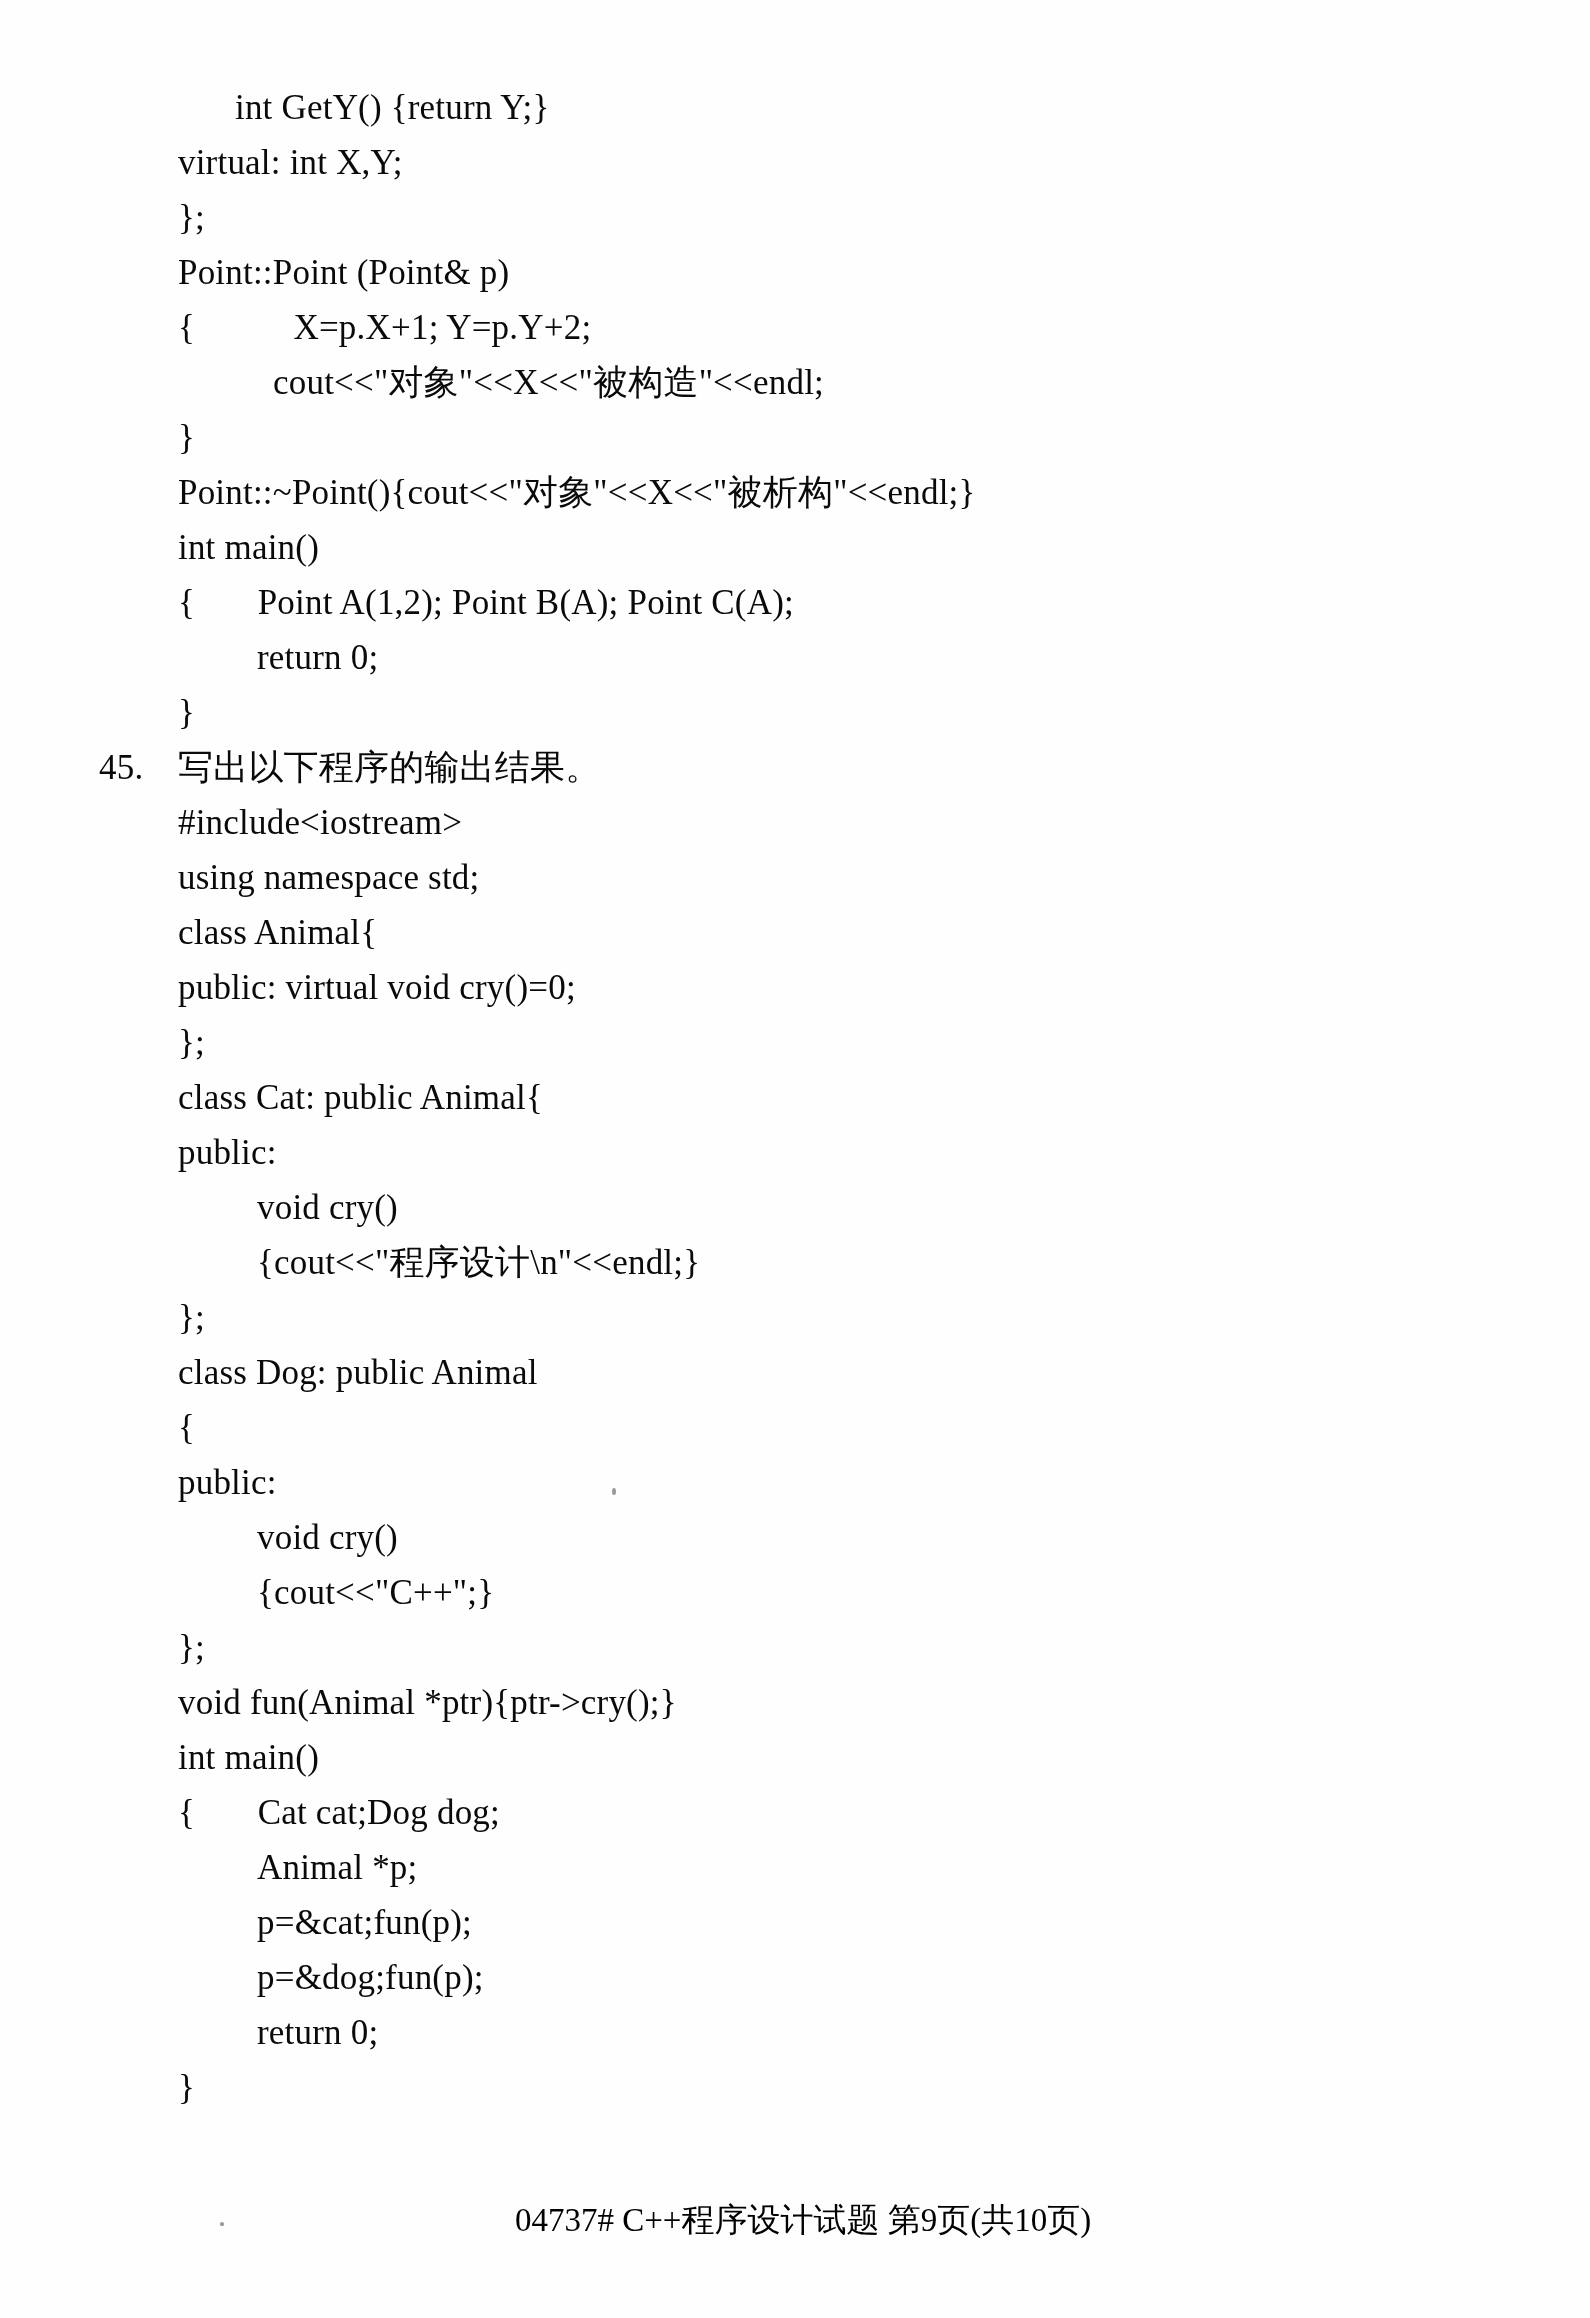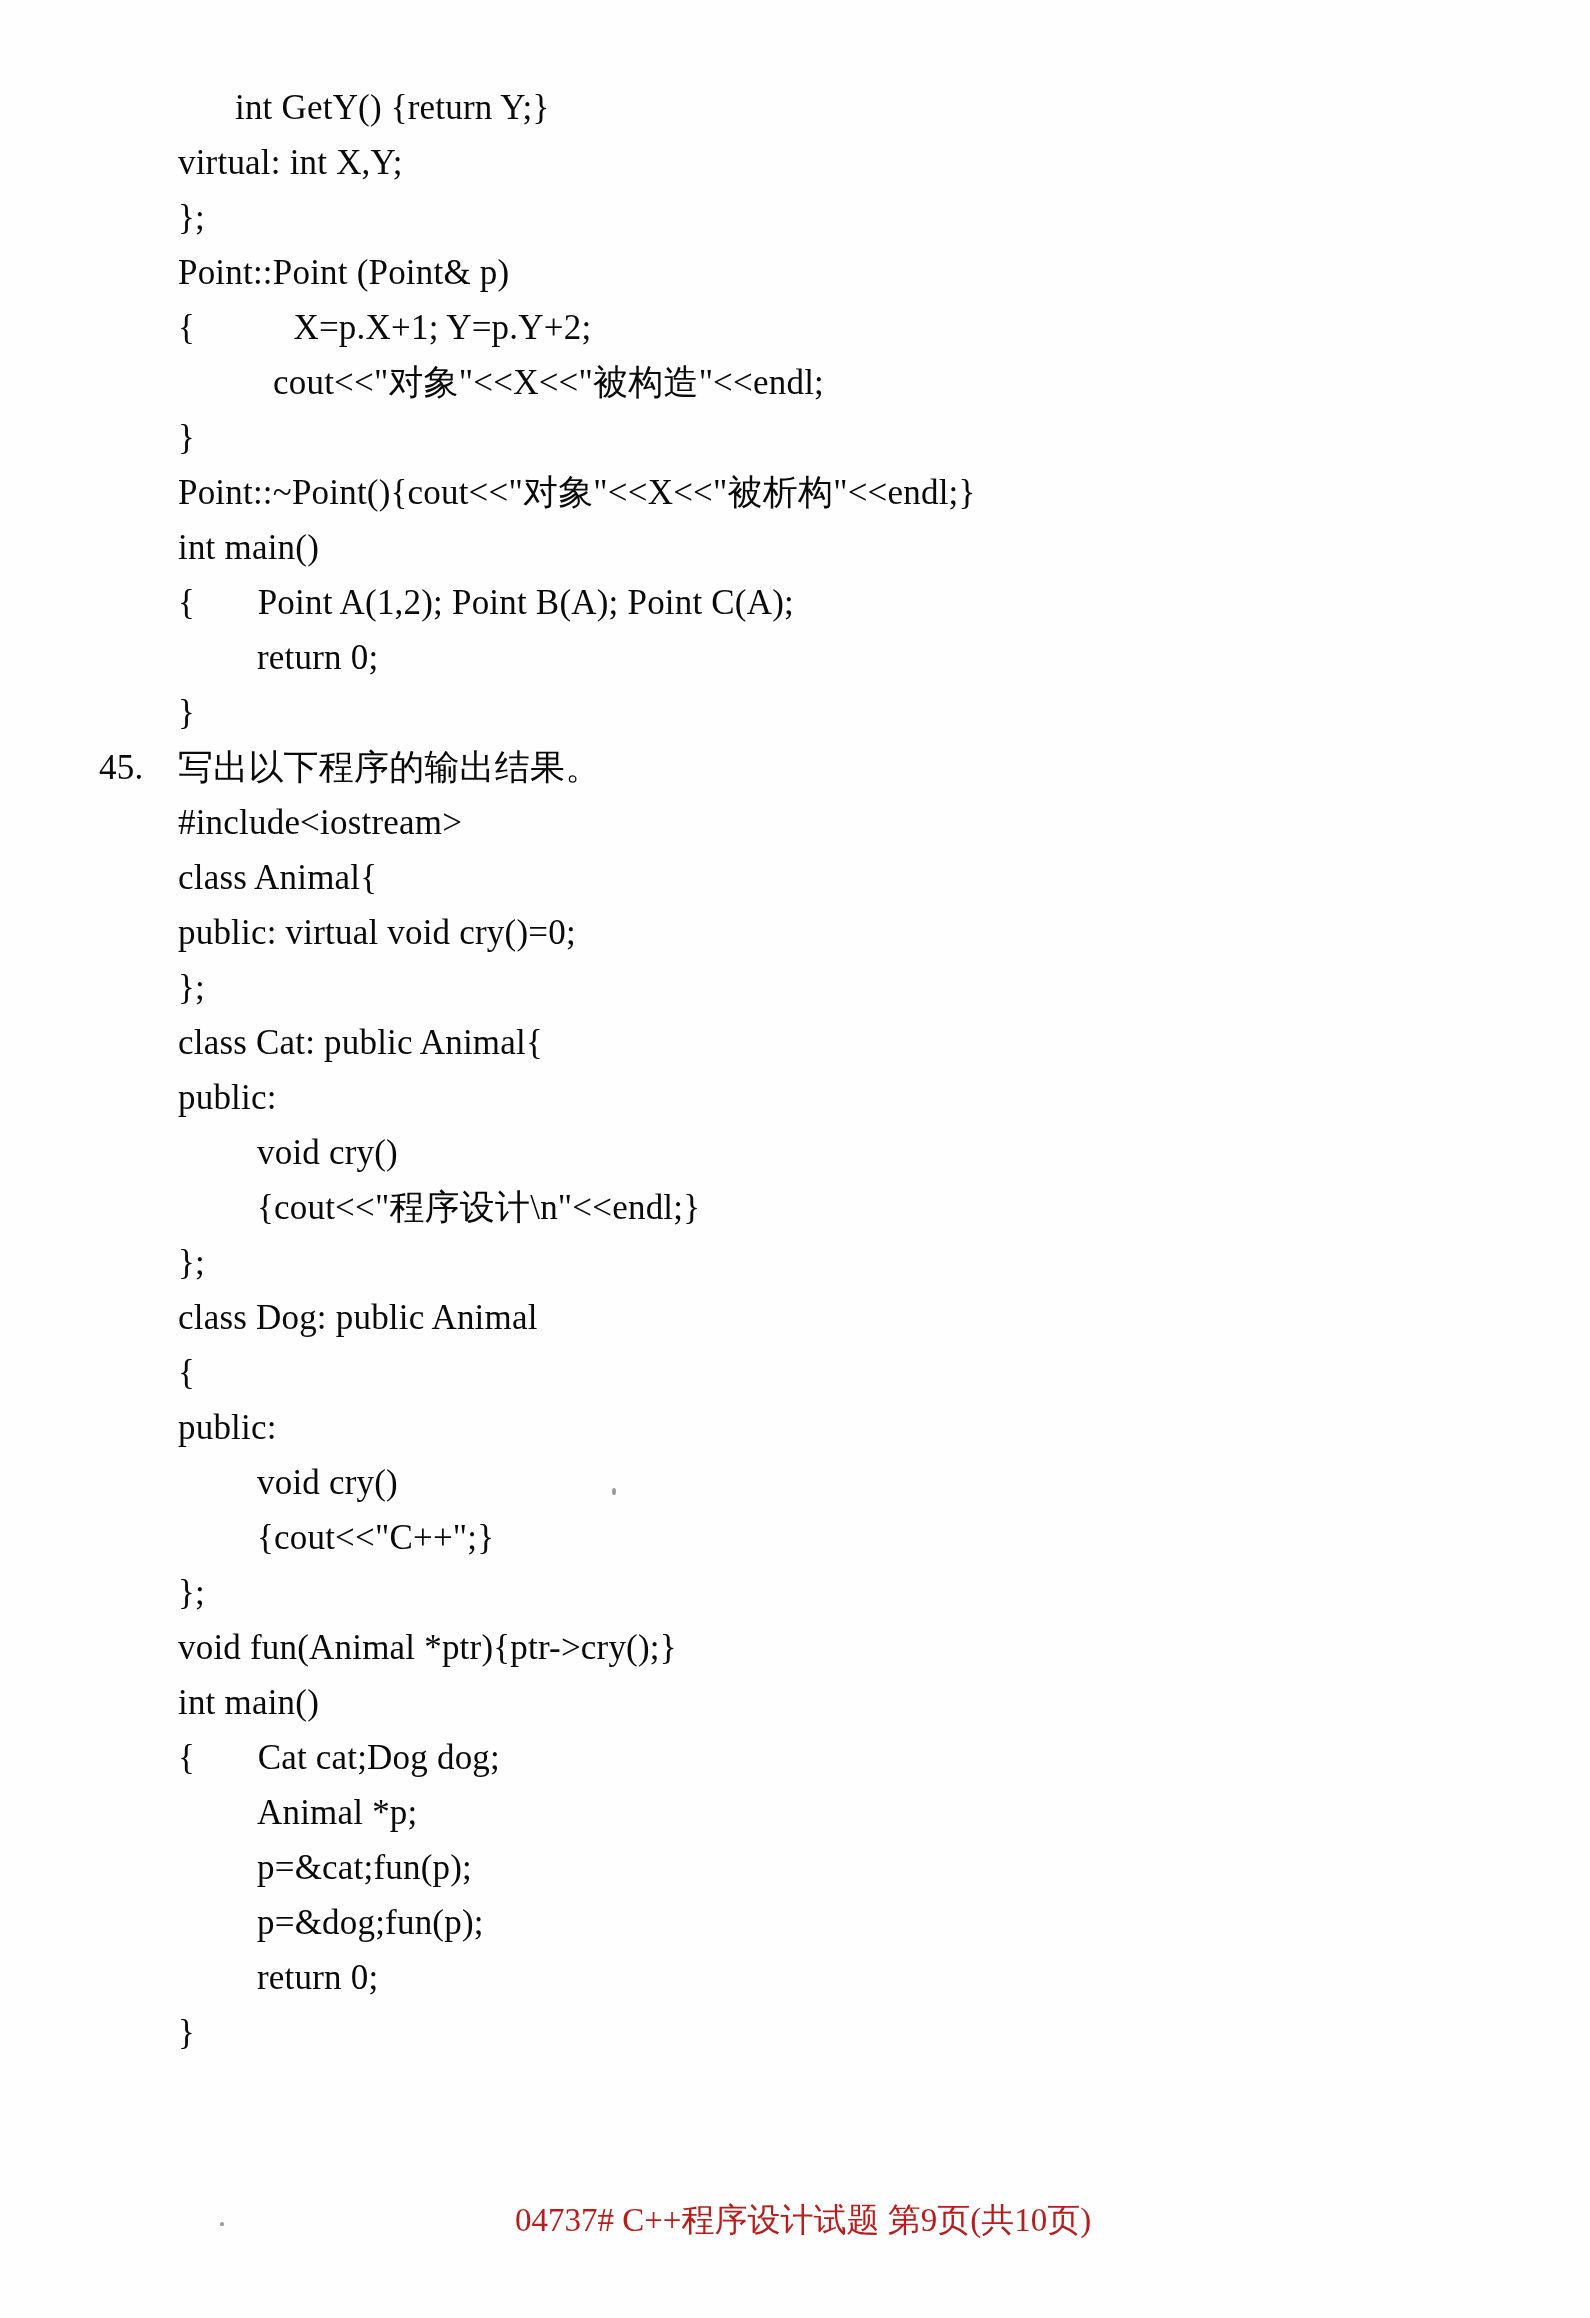--- a/index.html
+++ b/index.html
@@ -43,21 +43,21 @@
     display: inline-block;
     width: 79px;
   }
   .footer {
     position: absolute;
     top: 2199px;
     left: 515px;
     font-size: 33px;
     line-height: 42px;
     white-space: pre;
-    color: #b91c1c;
+    color: #000000;
   }
   .speck {
     position: absolute;
     background: #9a9a9a;
     border-radius: 50%;
   }
   .speck.s1 { left: 612px; top: 1488px; width: 3.5px; height: 7px; }
   .speck.s2 { left: 220px; top: 2222px; width: 4.4px; height: 3.5px; }
 </style>
 </head>
@@ -73,20 +73,21 @@
       <div class="line i0"><span class="ltext">{           X=p.X+1; Y=p.Y+2;</span></div>
       <div class="line i3"><span class="ltext">cout&lt;&lt;"对象"&lt;&lt;X&lt;&lt;"被构造"&lt;&lt;endl;</span></div>
       <div class="line i0"><span class="ltext">}</span></div>
       <div class="line i0"><span class="ltext">Point::~Point(){cout&lt;&lt;"对象"&lt;&lt;X&lt;&lt;"被析构"&lt;&lt;endl;}</span></div>
       <div class="line i0"><span class="ltext">int main()</span></div>
       <div class="line i0"><span class="ltext">{       Point A(1,2); Point B(A); Point C(A);</span></div>
       <div class="line i2"><span class="ltext">return 0;</span></div>
       <div class="line i0"><span class="ltext">}</span></div>
       <div class="line iq"><span class="qnum">45.</span><span class="ltext">写出以下程序的输出结果。</span></div>
       <div class="line i0"><span class="ltext">#include&lt;iostream&gt;</span></div>
+      <div class="line i0"><span class="ltext">using namespace std;</span></div>
       <div class="line i0"><span class="ltext">class Animal{</span></div>
       <div class="line i0"><span class="ltext">public: virtual void cry()=0;</span></div>
       <div class="line i0"><span class="ltext">};</span></div>
       <div class="line i0"><span class="ltext">class Cat: public Animal{</span></div>
       <div class="line i0"><span class="ltext">public:</span></div>
       <div class="line i2"><span class="ltext">void cry()</span></div>
       <div class="line i2"><span class="ltext">{cout&lt;&lt;"程序设计\n"&lt;&lt;endl;}</span></div>
       <div class="line i0"><span class="ltext">};</span></div>
       <div class="line i0"><span class="ltext">class Dog: public Animal</span></div>
       <div class="line i0"><span class="ltext">{</span></div>

